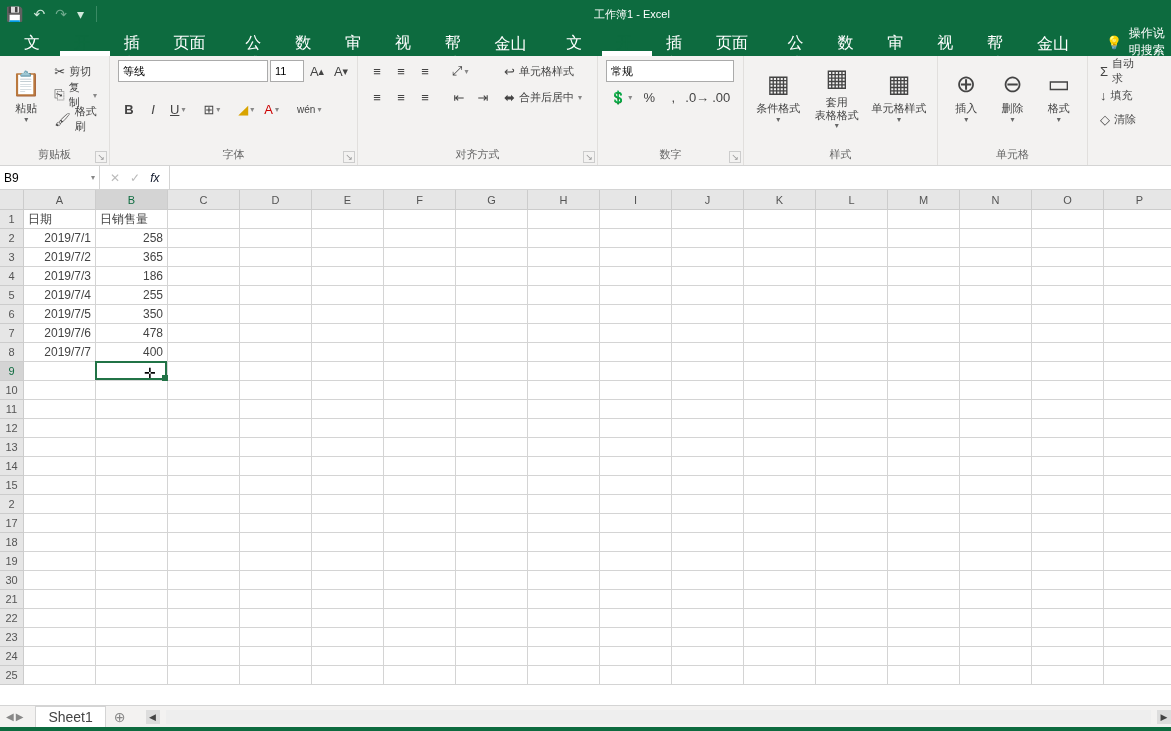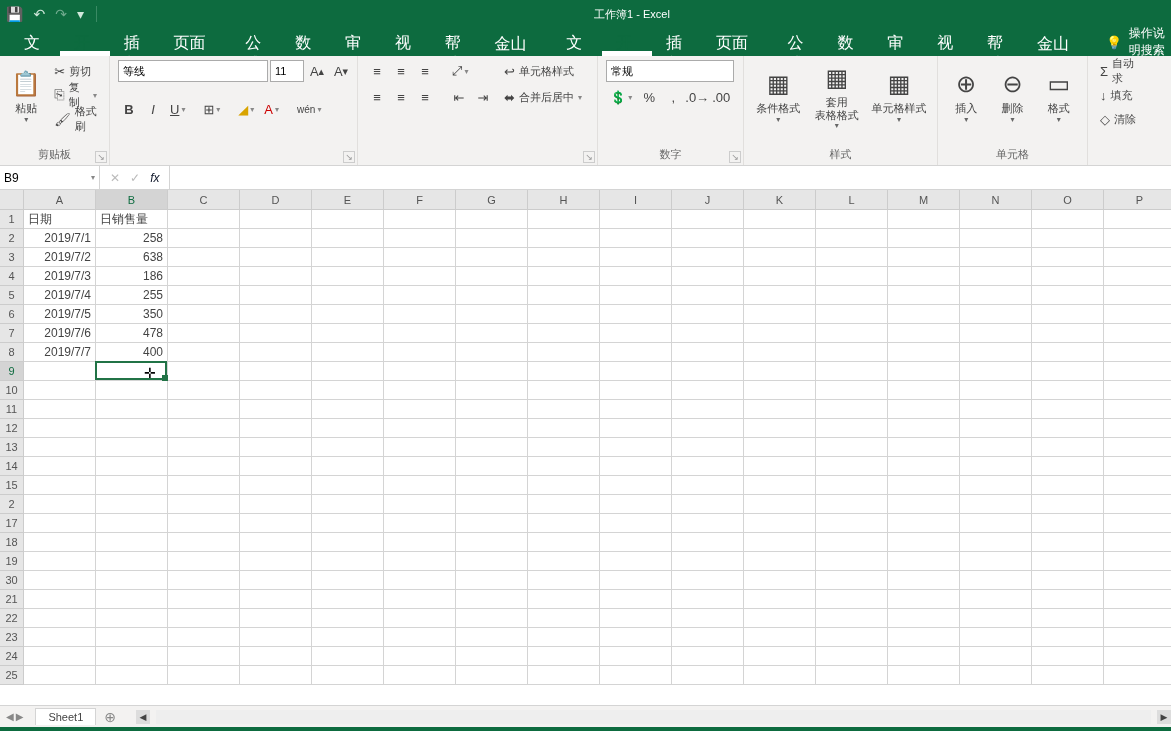--- a/index.html
+++ b/index.html
@@ -62,21 +62,21 @@
 .cell.r{ text-align:right;}
 .cell.l{ text-align:left;}
 .selection{ position:absolute; border:2px solid #217346; background:rgba(33,115,70,0.0); pointer-events:none;}
 .selhandle{ position:absolute; width:6px; height:6px; background:#217346; right:-3px; bottom:-3px;}
 .cursor-cross{ position:absolute; font-size:14px; color:#000; pointer-events:none;}
 
 
 .sheetbar { height: 22px; background: #f3f2f1; border-top:1px solid #d4d4d4; display:flex; align-items:center;}
 .navarrows{ display:flex; gap:2px; padding:0 6px; color:#888;}
 .navarrows span{ cursor:pointer; font-size:10px;}
-.sheettab{ padding:2px 12px; background:#fff; border:1px solid #d4d4d4; border-bottom:none; font-size:11px; margin-left:6px; cursor:pointer;}
+.sheettab{ padding:2px 12px; background:#fff; border:1px solid #d4d4d4; border-bottom:none; font-size:14px; margin-left:6px; cursor:pointer;}
 .addsheet{ margin-left:8px; color:#888; cursor:pointer; font-size:14px;}
 .hscroll{ flex:1; margin-left:20px; display:flex; align-items:center;}
 .scrolltrack{ flex:1; height:14px; background:#eee; position:relative; margin:0 6px;}
 .scrollleft,.scrollright{ width:14px; height:14px; background:#ddd; text-align:center; font-size:9px; line-height:14px; cursor:pointer;}
 
 
 .statusbar{ height:4px; background:#0d6b3f;}
 </style>
 </head>
 <body>
@@ -178,20 +178,21 @@
             <span style="color:#c00">A</span>
             <span class="dd">▾</span>
           </div>
         <div style="width:6px"></div>
         <div class="icon-btn wide">
             <span style="font-size:10px">wén</span>
             <span class="dd">▾</span>
           </div>
       </div>
     </div>
+    <div class="group-label">字体</div>
     <div class="group-launcher">↘</div>
   </div>
 
   <div class="group" style="width:240px">
     <div class="group-body">
       <div class="col" style="gap:4px">
         <div class="icon-row">
           <div class="icon-btn">≡</div>
           <div class="icon-btn">≡</div>
           <div class="icon-btn">≡</div>
@@ -212,20 +213,21 @@
             <span class="icon">↩</span>
             <span>单元格样式</span>
           </div>
         <div class="small-btn">
             <span class="icon">⬌</span>
             <span>合并后居中</span>
             <span class="dd">▾</span>
           </div>
       </div>
     </div>
+    <div class="group-label">对齐方式</div>
     <div class="group-launcher">↘</div>
   </div>
 
   <div class="group" style="width:146px">
     <div class="group-body" style="flex-direction:column; gap:4px; width:100%">
       <input class="fake-input" style="width: 128px;" value="常规">
       <div class="icon-row">
         <div class="icon-btn wide">💲<span class="dd">▾</span></div>
         <div class="icon-btn">%</div>
         <div class="icon-btn">,</div>
@@ -392,21 +394,21 @@
         <div class="cell r"></div>
         <div class="cell r"></div>
         <div class="cell r"></div>
         <div class="cell r"></div>
         <div class="cell r"></div>
         <div class="cell r"></div>
         <div class="cell r"></div>
       </div>
       <div class="row">
         <div class="cell r">2019/7/2</div>
-        <div class="cell r">638</div>
+        <div class="cell r">365</div>
         <div class="cell r"></div>
         <div class="cell r"></div>
         <div class="cell r"></div>
         <div class="cell r"></div>
         <div class="cell r"></div>
         <div class="cell r"></div>
         <div class="cell r"></div>
         <div class="cell r"></div>
         <div class="cell r"></div>
         <div class="cell r"></div>

